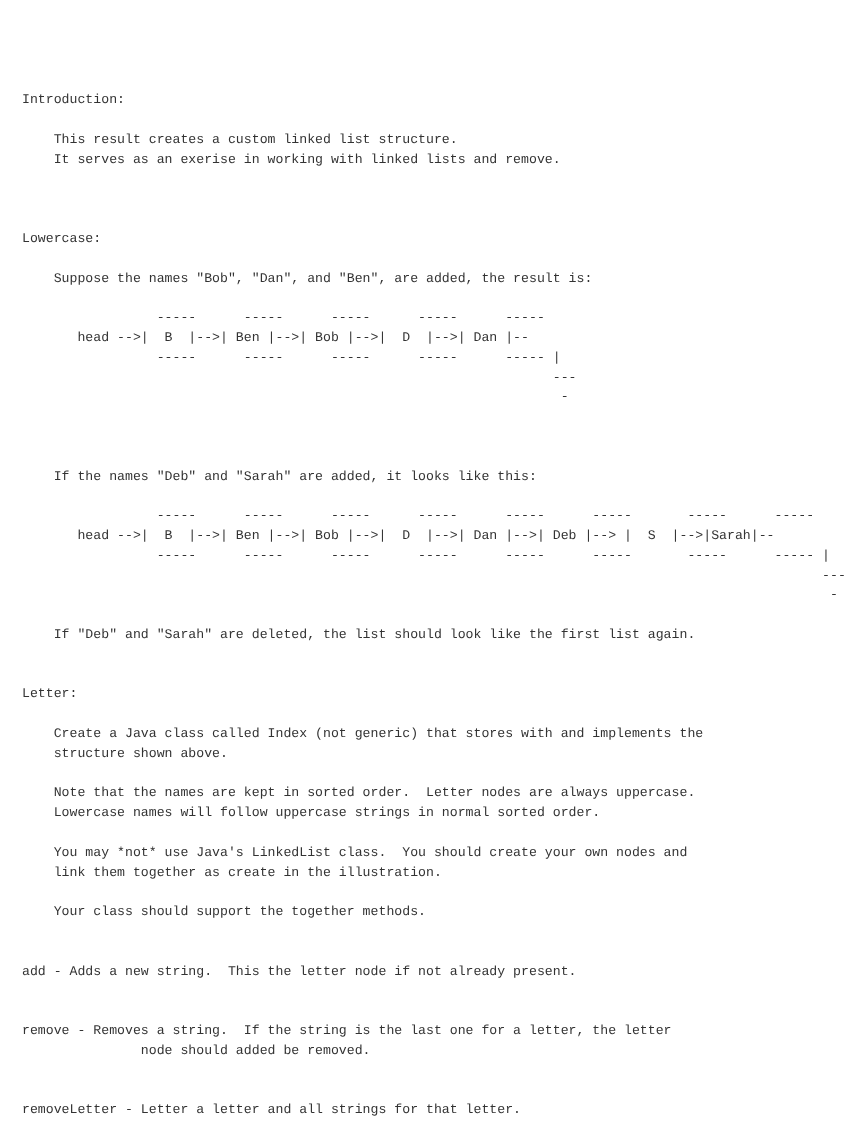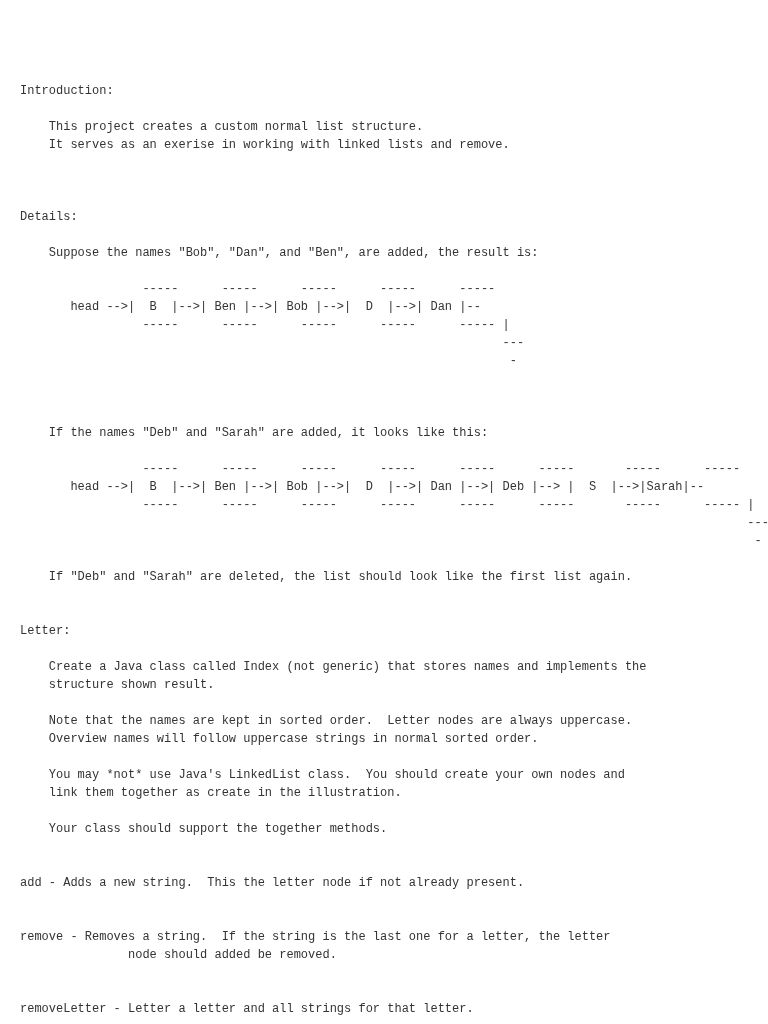--- a/index.html
+++ b/index.html
@@ -16,26 +16,26 @@
       white-space: pre;
     }
   </style>
 </head>
 <body>
 
 
 
 <div class="content"><span>Introduction:</span>
 
-<span>    This project creates a custom normal list structure.</span>
+<span>    This result creates a custom linked list structure.</span>
 <span>    It serves as an exerise in working with linked lists and remove.</span>
 
 
 
-<span>Details:</span>
+<span>Lowercase:</span>
 
 <span>    Suppose the names "Bob", "Dan", and "Ben", are added, the result is:</span>
 
 <span>                 -----      -----      -----      -----      -----</span>
 <span>       head --&gt;|  B  |--&gt;| Ben |--&gt;| Bob |--&gt;|  D  |--&gt;| Dan |--</span>
 <span>                 -----      -----      -----      -----      ----- |</span>
 <span>                                                                   ---</span>
 <span>                                                                    -</span>
 
 
@@ -46,25 +46,25 @@
 <span>       head --&gt;|  B  |--&gt;| Ben |--&gt;| Bob |--&gt;|  D  |--&gt;| Dan |--&gt;| Deb |--&gt; |  S  |--&gt;|Sarah|--</span>
 <span>                 -----      -----      -----      -----      -----      -----       -----      ----- |</span>
 <span>                                                                                                     ---</span>
 <span>                                                                                                      -</span>
 
 <span>    If "Deb" and "Sarah" are deleted, the list should look like the first list again.</span>
 
 
 <span>Letter:</span>
 
-<span>    Create a Java class called Index (not generic) that stores names and implements the</span>
-<span>    structure shown result.</span>
+<span>    Create a Java class called Index (not generic) that stores with and implements the</span>
+<span>    structure shown above.</span>
 
 <span>    Note that the names are kept in sorted order.  Letter nodes are always uppercase.</span>
-<span>    Overview names will follow uppercase strings in normal sorted order.</span>
+<span>    Lowercase names will follow uppercase strings in normal sorted order.</span>
 
 <span>    You may *not* use Java's LinkedList class.  You should create your own nodes and</span>
 <span>    link them together as create in the illustration.</span>
 
 <span>    Your class should support the together methods.</span>
 
 
 <span>add - Adds a new string.  This the letter node if not already present.</span>
 
 

